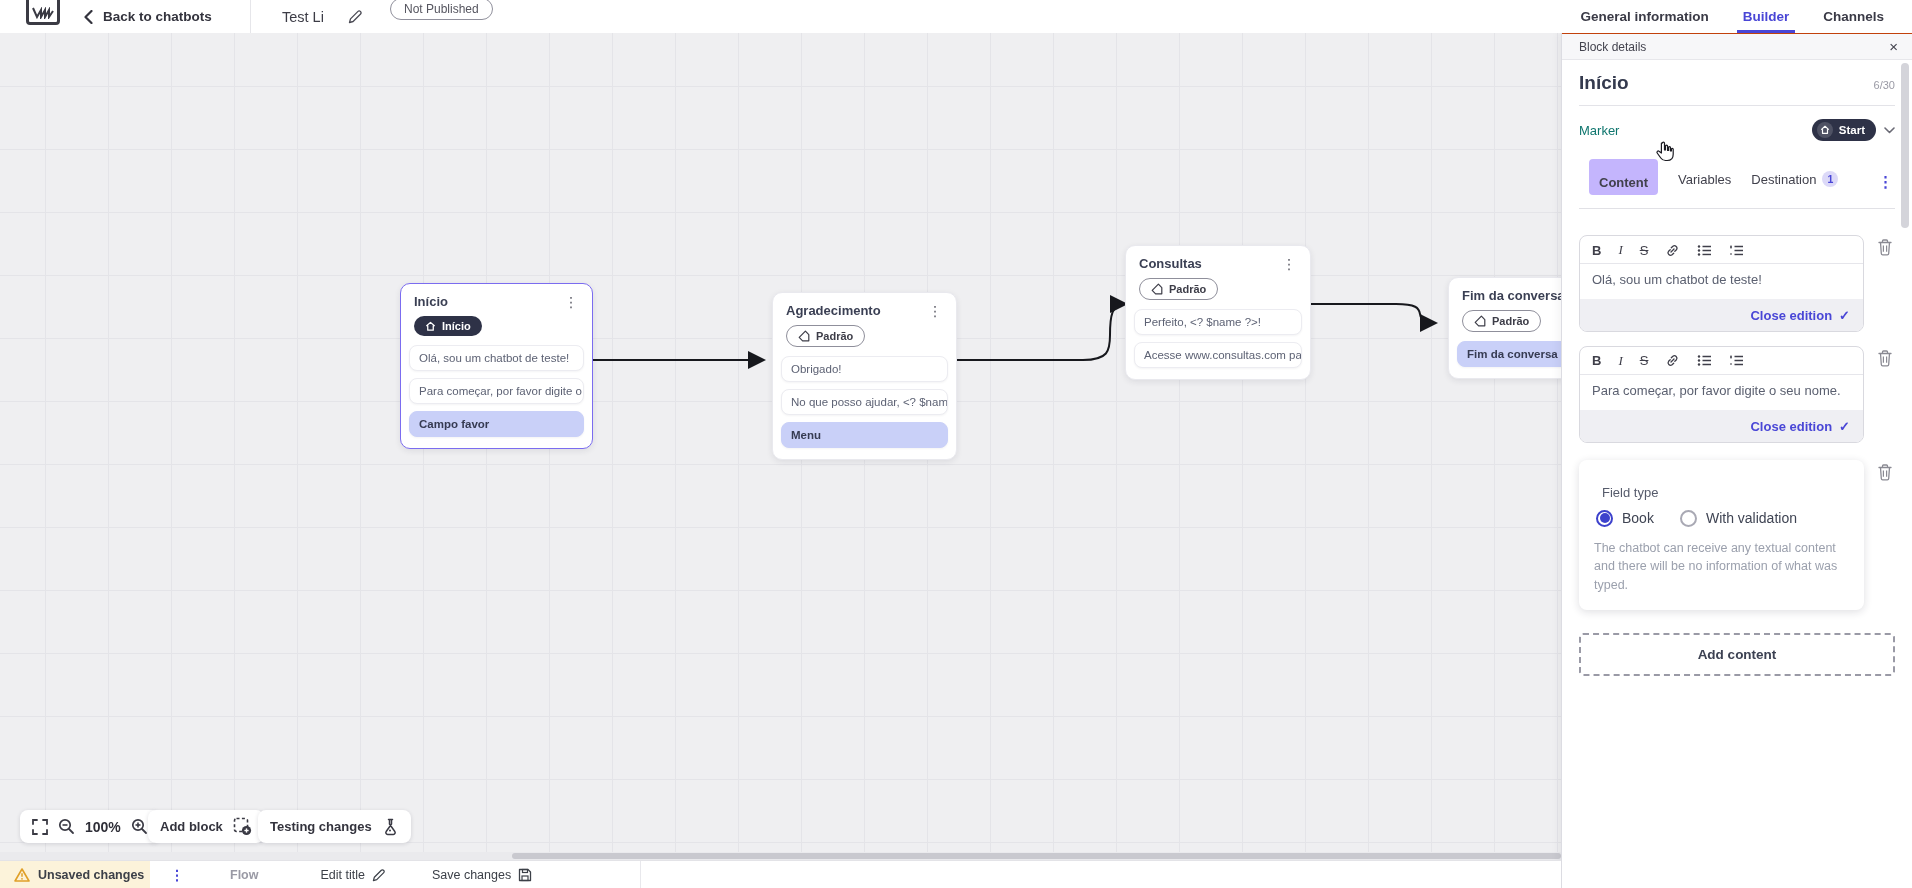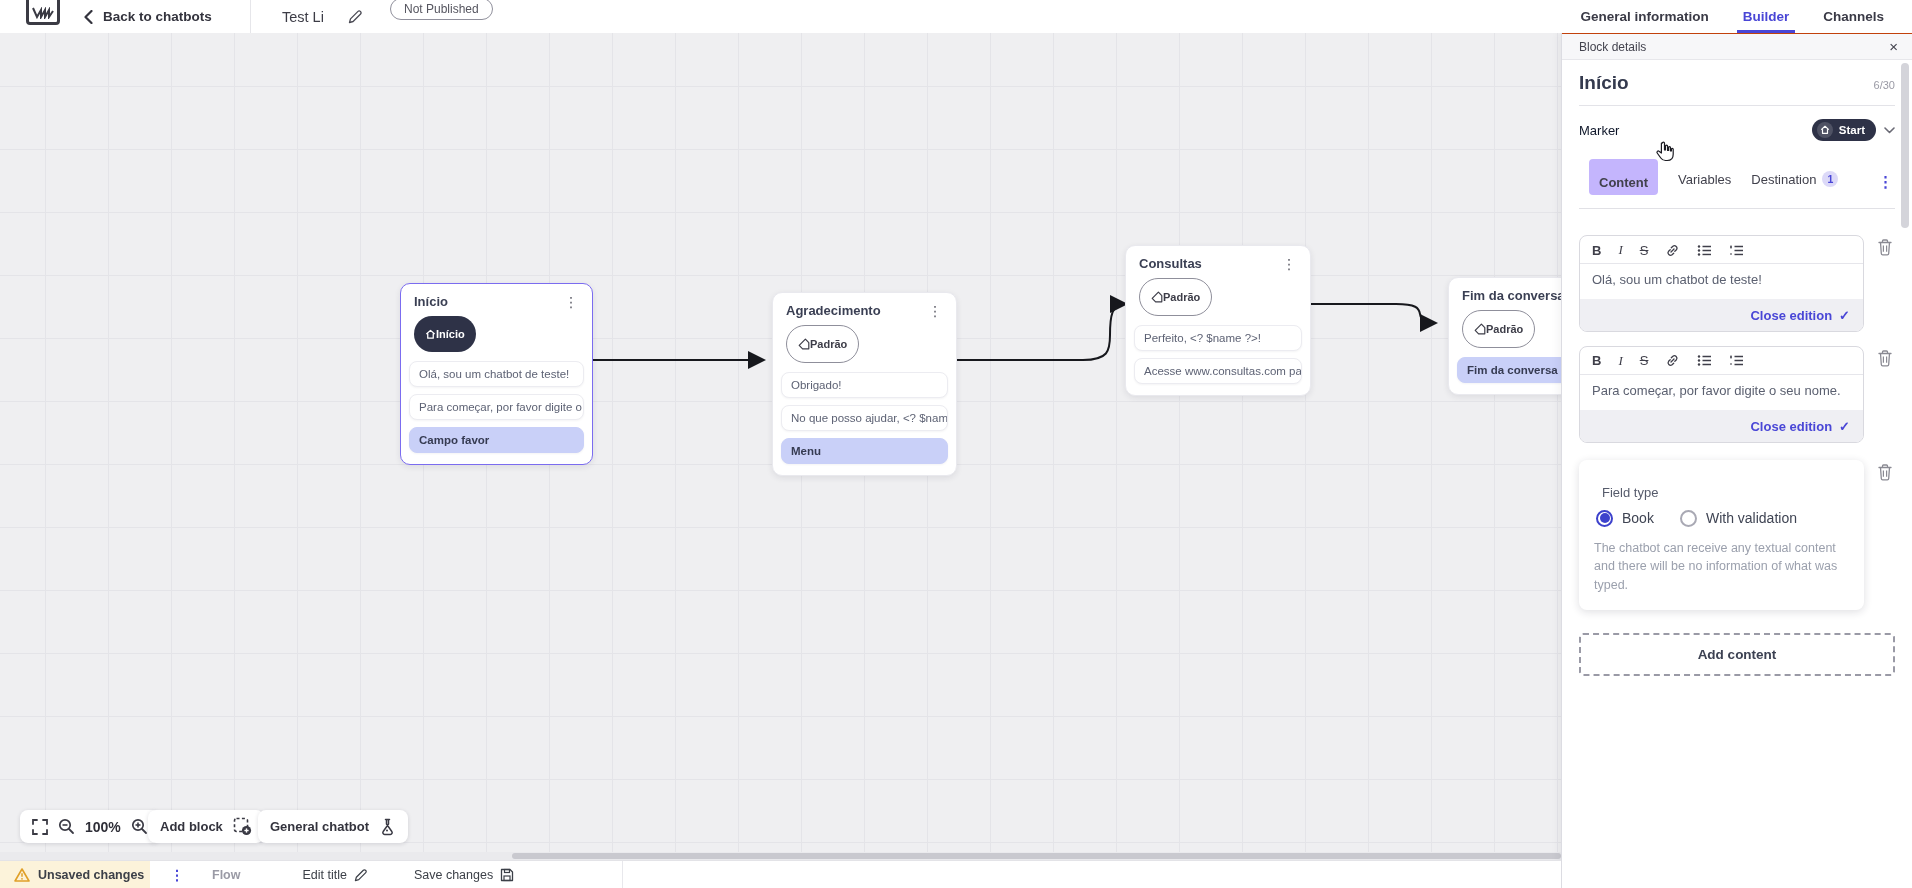--- a/index.html
+++ b/index.html
@@ -26,21 +26,21 @@
     background-image:linear-gradient(#e4e4e8 1px, transparent 1px), linear-gradient(90deg, #e4e4e8 1px, transparent 1px);
     background-size:63px 63px; background-position:-18px -10px; }
   .wires { position:absolute; left:0; top:0; width:1561px; height:827px; }
 
   .block { position:absolute; background:#fff; border:1px solid #e9e9ee; border-radius:10px; box-shadow:0 2px 6px rgba(30,30,50,.09); padding-bottom:4px; }
   .block.selected { border:1.5px solid #7b6cf0; }
   .block-head { display:flex; align-items:center; justify-content:space-between; padding:10px 12px 7px 13px; }
   .block-title { font-size:13px; font-weight:700; color:#3a3f53; }
   .kebab { font-size:14px; color:#5b5b66; letter-spacing:0; line-height:1; cursor:pointer; padding:0 2px; }
   .kebab.indigo { color:#4946d6; font-weight:700; }
-  .pill { display:inline-flex; align-items:center; border-radius:999px; font-size:11px; font-weight:700; margin:0 0 9px 13px; padding:12px 11px; }
+  .pill { display:inline-flex; align-items:center; gap:6px; border-radius:999px; font-size:11px; font-weight:700; margin:0 0 9px 13px; padding:4px 11px; }
   .pill.dark { background:#2e3247; color:#fff; }
   .pill.outline { background:#fff; border:1px solid #8f8f9b; color:#3d3d48; }
   .bcard { margin:0 8px 7px 8px; background:#fff; border:1px solid #ececf1; border-radius:8px; padding:6px 9px; font-size:11.5px; color:#5d6274; box-shadow:0 1px 2px rgba(30,30,50,.05); white-space:nowrap; overflow:hidden; }
   .bcard.sel { background:#c9d0f8; border-color:#c9d0f8; color:#363b52; font-weight:700; }
 
   
   .cv-card { position:absolute; top:777px; height:33px; background:#fff; border-radius:8px; box-shadow:0 1px 4px rgba(30,30,50,.14); display:flex; align-items:center; gap:10px; padding:0 12px; font-size:13px; font-weight:700; color:#33333d; }
   .cv-card svg { display:block; }
   .zoom-label { font-size:14px; font-weight:700; color:#2f2f38; }
   .hscroll { position:absolute; left:0; top:819px; width:1561px; height:8px; background:#eaeaed; }
@@ -56,21 +56,21 @@
   
   .panel { position:absolute; left:1561px; top:33px; width:351px; height:855px; background:#fff; border-left:1px solid #dcdce2; box-shadow:-3px 0 8px rgba(30,30,50,.05); z-index:20; }
   .panel-head { height:27px; background:#f7f7f9; border-top:1px solid #c2410c; border-bottom:1px solid #e7e7eb; display:flex; align-items:center; justify-content:space-between; padding:0 14px 0 17px; }
   .panel-head .ttl { font-size:12px; color:#43434e; font-weight:400; }
   .panel-head .x { font-size:15px; color:#43434e; cursor:pointer; line-height:1; }
   .panel-body { padding:12px 17px 0 17px; }
   .name-row { display:flex; align-items:flex-end; justify-content:space-between; border-bottom:1px solid #e3e3e8; padding-bottom:11px; }
   .block-name { font-size:19px; font-weight:700; color:#343a4e; }
   .counter { font-size:11px; color:#9a9aa5; padding-bottom:3px; }
   .marker-row { display:flex; align-items:center; justify-content:space-between; margin-top:13px; }
-  .marker-lbl { font-size:13px; color:#0f172a; }
+  .marker-lbl { font-size:13px; color:#0f766e; }
   .marker-val { display:flex; align-items:center; gap:8px; }
   .start-pill { display:inline-flex; align-items:center; gap:6px; background:#2e3247; color:#fff; border-radius:999px; padding:3px 11px 3px 5px; font-size:11.5px; font-weight:700; cursor:pointer; }
   .start-pill .hcirc { width:16px; height:16px; border-radius:50%; background:rgba(255,255,255,.16); display:flex; align-items:center; justify-content:center; }
 
   .ptabs { display:flex; align-items:center; margin-top:13px; border-bottom:1px solid #e1e1e6; padding-bottom:0; position:relative; }
   .ptab { font-size:13px; color:#41414c; padding:5px 10px 9px 10px; cursor:pointer; display:flex; align-items:center; gap:6px; }
   .ptab.active { font-weight:700; } 
   .ptab-active-bg { background:#c4b5fd; border-radius:4px; padding:16px 10px 5px 10px; margin-bottom:4px; }
   .num-badge { width:16px; height:16px; border-radius:50%; background:#dcd9f8; color:#4946d6; font-size:10.5px; font-weight:700; display:inline-flex; align-items:center; justify-content:center; }
   .ptabs .kebab { margin-left:auto; font-size:15px; }
@@ -235,21 +235,21 @@
       <span>Add block</span>
       <svg width="19" height="19" viewBox="0 0 19 19">
         <rect x="1.5" y="1.5" width="13" height="13" rx="2" fill="none" stroke="#3a3a44" stroke-width="1.6" stroke-dasharray="3 2.4"></rect>
         <circle cx="13.5" cy="13.5" r="4.6" fill="#3a3a44"></circle>
         <line x1="11.4" y1="13.5" x2="15.6" y2="13.5" stroke="#fff" stroke-width="1.4"></line>
         <line x1="13.5" y1="11.4" x2="13.5" y2="15.6" stroke="#fff" stroke-width="1.4"></line>
       </svg>
     </div>
 
     <div class="cv-card" style="left:258px;">
-      <span>General chatbot</span>
+      <span>Testing changes</span>
       <svg width="17" height="18" viewBox="0 0 17 18">
         <path d="M6.5 1.5 h4 M7.5 1.5 V6 L12.8 13.5 a1.8 1.8 0 0 1 -1.5 2.9 H5.7 a1.8 1.8 0 0 1 -1.5 -2.9 L9.5 6 V1.5" fill="none" stroke="#3a3a44" stroke-width="1.5" stroke-linecap="round" stroke-linejoin="round"></path>
         <circle cx="8" cy="12.6" r="1" fill="#3a3a44"></circle>
       </svg>
     </div>
 
     <div class="hscroll">
       <div class="thumb"></div>
     </div>
   </div>
@@ -257,21 +257,21 @@
   <footer class="statusbar">
     <div class="warnbox">
       <svg width="16" height="14" viewBox="0 0 16 14">
         <path d="M8 1 L15 13 H1 Z" fill="none" stroke="#e0a028" stroke-width="1.6" stroke-linejoin="round"></path>
         <line x1="8" y1="5.2" x2="8" y2="8.8" stroke="#e0a028" stroke-width="1.5"></line>
         <circle cx="8" cy="10.8" r="0.9" fill="#e0a028"></circle>
       </svg>
       <span>Unsaved changes</span>
     </div>
     <span class="kebab indigo" style="margin-left:18px;">⋮</span>
-    <span class="sb-item sb-flow" style="margin-left:26px;">Flow</span>
+    <span class="sb-item sb-flow" style="margin-left:44px;">Flow</span>
     <div class="sb-item" style="margin-left:62px;">
       <span>Edit title</span>
       <svg width="14" height="14" viewBox="0 0 15 15">
         <path d="M1.5 13.5 l1-3.6 L10 2.4 a1.6 1.6 0 0 1 2.3 0 l0.3 0.3 a1.6 1.6 0 0 1 0 2.3 L5.1 12.5 z" fill="none" stroke="#3c4048" stroke-width="1.3" stroke-linejoin="round"></path>
       </svg>
     </div>
     <div class="sb-item" style="margin-left:46px;">
       <span>Save changes</span>
       <svg width="14" height="14" viewBox="0 0 14 14">
         <path d="M1.5 1.5 h8.5 l2.5 2.5 v8.5 h-11 z" fill="none" stroke="#3c4048" stroke-width="1.3" stroke-linejoin="round"></path>

